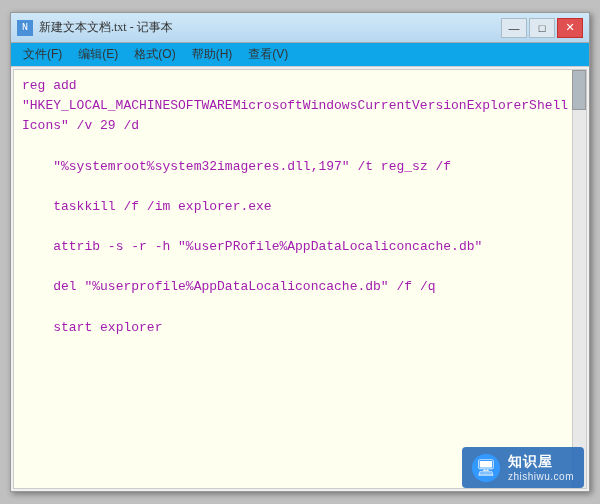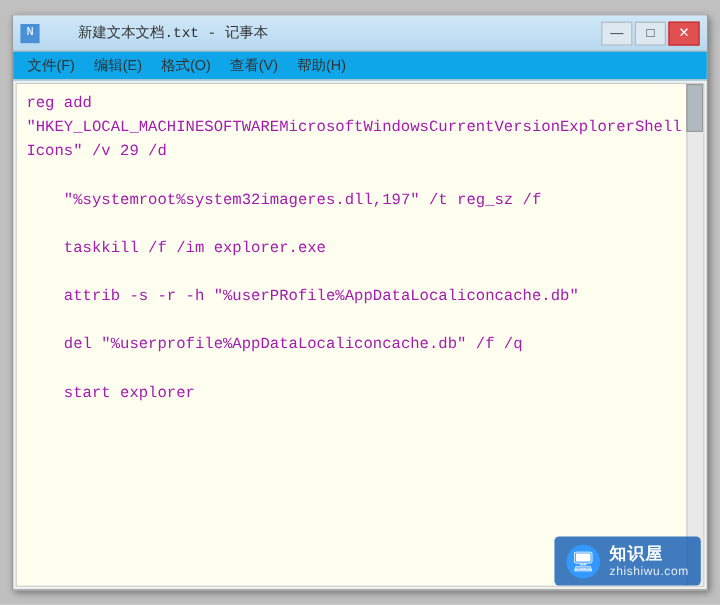--- a/index.html
+++ b/index.html
@@ -48,25 +48,24 @@
       background: #4a90d9;
       display: flex;
       align-items: center;
       justify-content: center;
       font-size: 10px;
       color: white;
       flex-shrink: 0;
     }
 
     .title-text {
-      font-family: Liberation Mono, monospace;
+      font-family: Liberation Serif, serif;
       font-size: 12px;
       color: #333;
       font-weight: normal;
-      margin-left: 26px;
     }
 
     .title-controls {
       display: flex;
       gap: 2px;
     }
 
     .ctrl-btn {
       width: 26px;
       height: 20px;
@@ -204,22 +203,22 @@
       <div class="ctrl-btn">—</div>
       <div class="ctrl-btn">□</div>
       <div class="ctrl-btn close">✕</div>
     </div>
   </div>
 
   <div class="menubar">
     <div class="menu-item">文件(F)</div>
     <div class="menu-item">编辑(E)</div>
     <div class="menu-item">格式(O)</div>
+    <div class="menu-item">帮助(H)</div>
     <div class="menu-item">查看(V)</div>
-    <div class="menu-item">帮助(H)</div>
   </div>
 
   <div class="editor-area">
     <div class="editor-content">reg add
 "HKEY_LOCAL_MACHINESOFTWAREMicrosoftWindowsCurrentVersionExplorerShell
 Icons" /v 29 /d
 
     "%systemroot%system32imageres.dll,197" /t reg_sz /f
 
     taskkill /f /im explorer.exe

